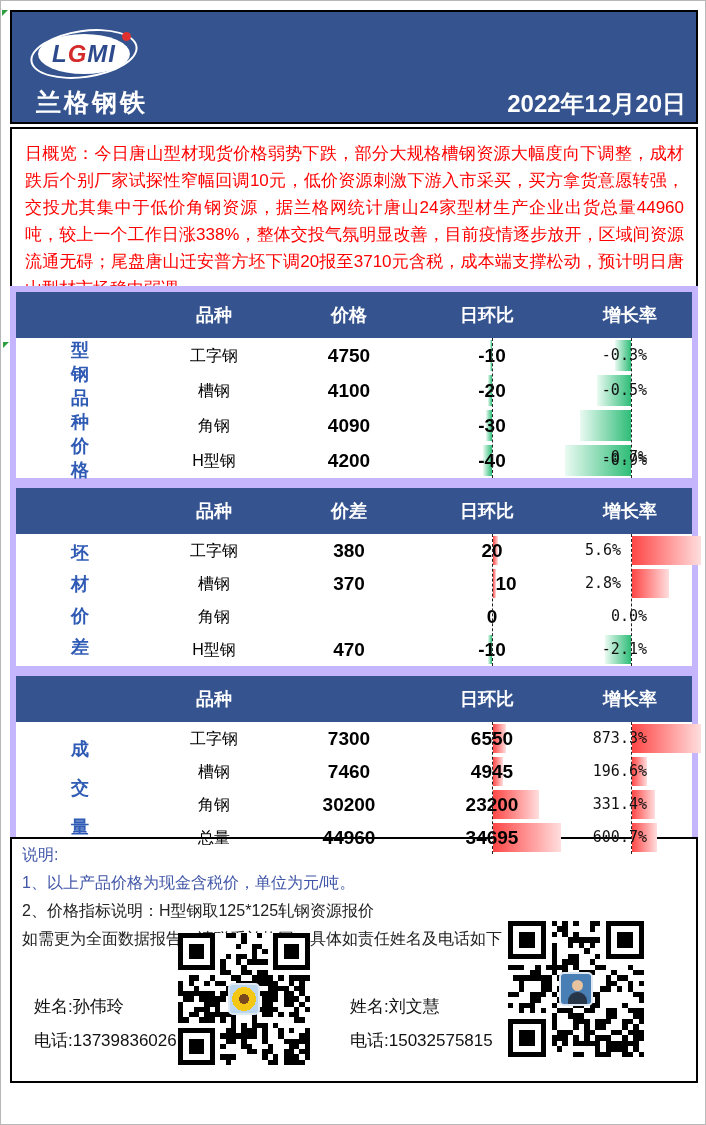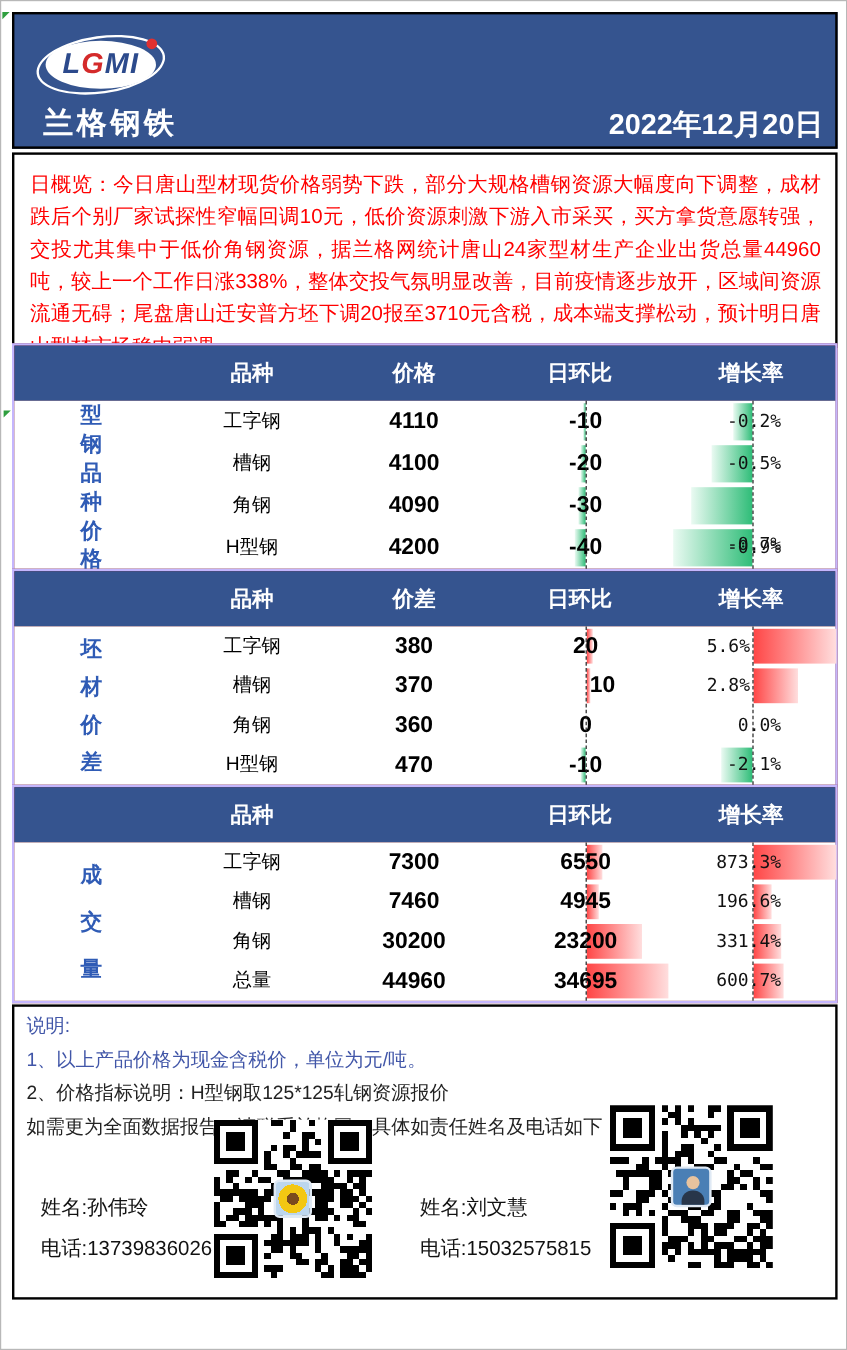--- a/index.html
+++ b/index.html
@@ -24,21 +24,21 @@
   .logo-sub{position:absolute;left:6px;top:62px;font-size:25px;font-weight:bold;color:#fff;
             font-family:"DejaVu Serif","Liberation Serif",serif;letter-spacing:3px;white-space:nowrap;}
   .hdr-date{position:absolute;right:10px;top:76px;color:#fff;font-size:24px;font-weight:bold;}
 
   
   .ovw{top:126px;height:163px;padding:11px 12px 8px 13px;}
   .ovw p{color:var(--text-red);font-size:17px;line-height:27px;text-align:justify;}
 
   
   .tables{position:absolute;left:9px;top:287px;width:688px;}
-  .tbl{position:relative;border:2px solid #c4b5fd;margin-top:-2px;background:#7f1d1d;}
+  .tbl{position:relative;border:6px solid #c4b5fd;margin-top:-2px;background:#7f1d1d;}
   .thead{position:relative;height:46px;background:var(--brand-blue);}
   .th{position:absolute;top:0;height:46px;line-height:46px;text-align:center;color:#fff;
       font-size:18px;font-weight:bold;}
   .trows{position:relative;background:#fff;}
   .slabel{position:absolute;left:0;top:0;bottom:0;width:128px;display:flex;flex-direction:column;
           align-items:center;justify-content:space-evenly;color:var(--label-blue);
           font-size:18px;font-weight:bold;}
   .axis{position:absolute;top:0;bottom:0;width:0;border-left:1px dashed #222;z-index:3;}
   .cell{position:absolute;text-align:center;z-index:2;}
   .c-name{font-size:16px;color:#000;}
@@ -109,23 +109,23 @@
             <span>品</span>
             <span>种</span>
             <span>价</span>
             <span>格</span>
           </div>
           <div class="axis" style="left: 476px;"></div>
           <div class="axis" style="left: 615px;"></div>
           <div class="bar green-left" style="top: 2px; height: 31px; left: 474px; width: 2px;"></div>
           <div class="bar green-left" style="top: 2px; height: 31px; left: 599px; width: 16px;"></div>
           <div class="cell c-name" style="left: 128px; width: 140px; top: 0px; height: 35px; line-height: 35px;">工字钢</div>
-          <div class="cell c-num" style="left: 263px; width: 140px; top: 0px; height: 35px; line-height: 35px;">4110</div>
+          <div class="cell c-num" style="left: 263px; width: 140px; top: 0px; height: 35px; line-height: 35px;">4750</div>
           <div class="cell c-num" style="left: 406px; width: 140px; top: 0px; height: 35px; line-height: 35px;">-10</div>
-          <div class="c-rate" style="top: 0px; height: 35px; line-height: 35px; right: 45px;">-0.2%</div>
+          <div class="c-rate" style="top: 0px; height: 35px; line-height: 35px; right: 45px;">-0.3%</div>
           <div class="bar green-left" style="top: 37px; height: 31px; left: 472px; width: 4px;"></div>
           <div class="bar green-left" style="top: 37px; height: 31px; left: 581px; width: 34px;"></div>
           <div class="cell c-name" style="left: 128px; width: 140px; top: 35px; height: 35px; line-height: 35px;">槽钢</div>
           <div class="cell c-num" style="left: 263px; width: 140px; top: 35px; height: 35px; line-height: 35px;">4100</div>
           <div class="cell c-num" style="left: 406px; width: 140px; top: 35px; height: 35px; line-height: 35px;">-20</div>
           <div class="c-rate" style="top: 35px; height: 35px; line-height: 35px; right: 45px;">-0.5%</div>
           <div class="bar green-left" style="top: 72px; height: 31px; left: 470px; width: 6px;"></div>
           <div class="bar green-left" style="top: 72px; height: 31px; left: 564px; width: 51px;"></div>
           <div class="cell c-name" style="left: 128px; width: 140px; top: 70px; height: 35px; line-height: 35px;">角钢</div>
           <div class="cell c-num" style="left: 263px; width: 140px; top: 70px; height: 35px; line-height: 35px;">4090</div>
@@ -161,21 +161,20 @@
           <div class="cell c-num" style="left: 263px; width: 140px; top: 0px; height: 33px; line-height: 33px;">380</div>
           <div class="cell c-num" style="left: 406px; width: 140px; top: 0px; height: 33px; line-height: 33px;">20</div>
           <div class="c-rate" style="top: 0px; height: 33px; line-height: 33px; right: 71px;">5.6%</div>
           <div class="bar red-right" style="top: 35px; height: 29px; left: 477px; width: 3px;"></div>
           <div class="bar red-right" style="top: 35px; height: 29px; left: 616px; width: 37px;"></div>
           <div class="cell c-name" style="left: 128px; width: 140px; top: 33px; height: 33px; line-height: 33px;">槽钢</div>
           <div class="cell c-num" style="left: 263px; width: 140px; top: 33px; height: 33px; line-height: 33px;">370</div>
           <div class="cell c-num" style="left: 420px; width: 140px; top: 33px; height: 33px; line-height: 33px;">10</div>
           <div class="c-rate" style="top: 33px; height: 33px; line-height: 33px; right: 71px;">2.8%</div>
           <div class="cell c-name" style="left: 128px; width: 140px; top: 66px; height: 33px; line-height: 33px;">角钢</div>
-          <div class="cell c-num" style="left: 263px; width: 140px; top: 66px; height: 33px; line-height: 33px;">360</div>
           <div class="cell c-num" style="left: 406px; width: 140px; top: 66px; height: 33px; line-height: 33px;">0</div>
           <div class="c-rate" style="top: 66px; height: 33px; line-height: 33px; right: 45px;">0.0%</div>
           <div class="bar green-left" style="top: 101px; height: 29px; left: 472px; width: 4px;"></div>
           <div class="bar green-left" style="top: 101px; height: 29px; left: 589px; width: 26px;"></div>
           <div class="cell c-name" style="left: 128px; width: 140px; top: 99px; height: 33px; line-height: 33px;">H型钢</div>
           <div class="cell c-num" style="left: 263px; width: 140px; top: 99px; height: 33px; line-height: 33px;">470</div>
           <div class="cell c-num" style="left: 406px; width: 140px; top: 99px; height: 33px; line-height: 33px;">-10</div>
           <div class="c-rate" style="top: 99px; height: 33px; line-height: 33px; right: 45px;">-2.1%</div>
         </div>
       </div>

